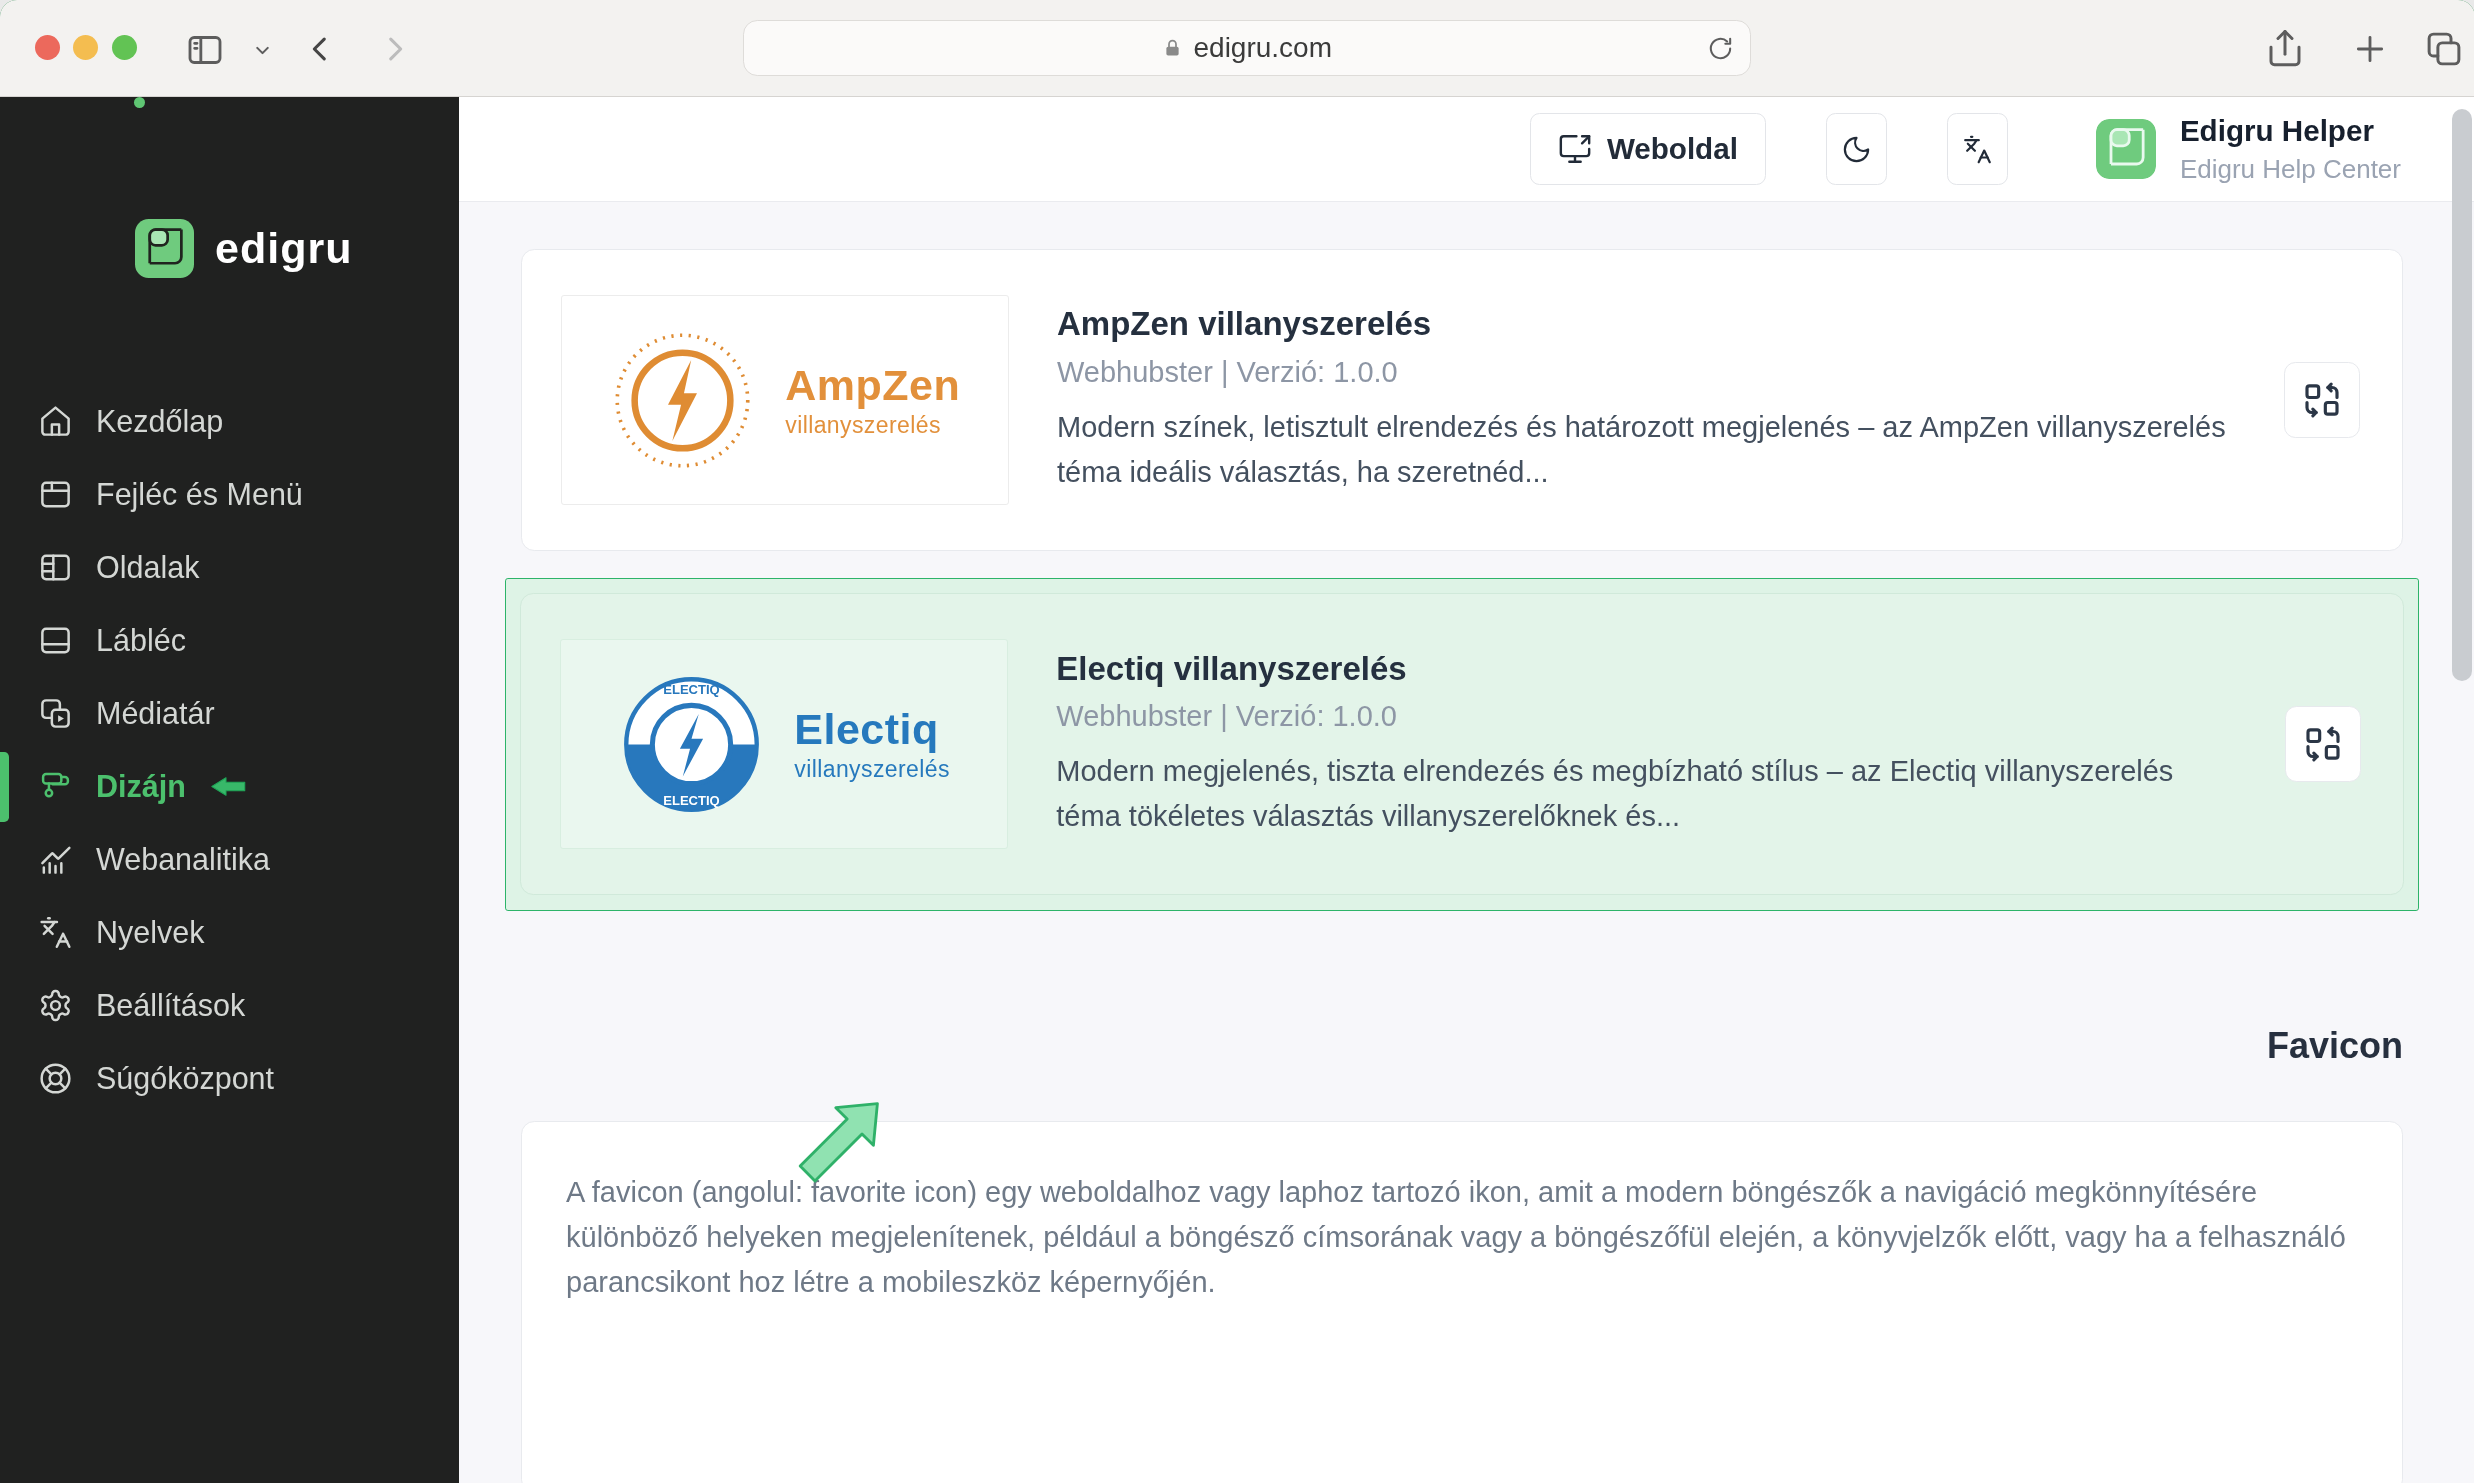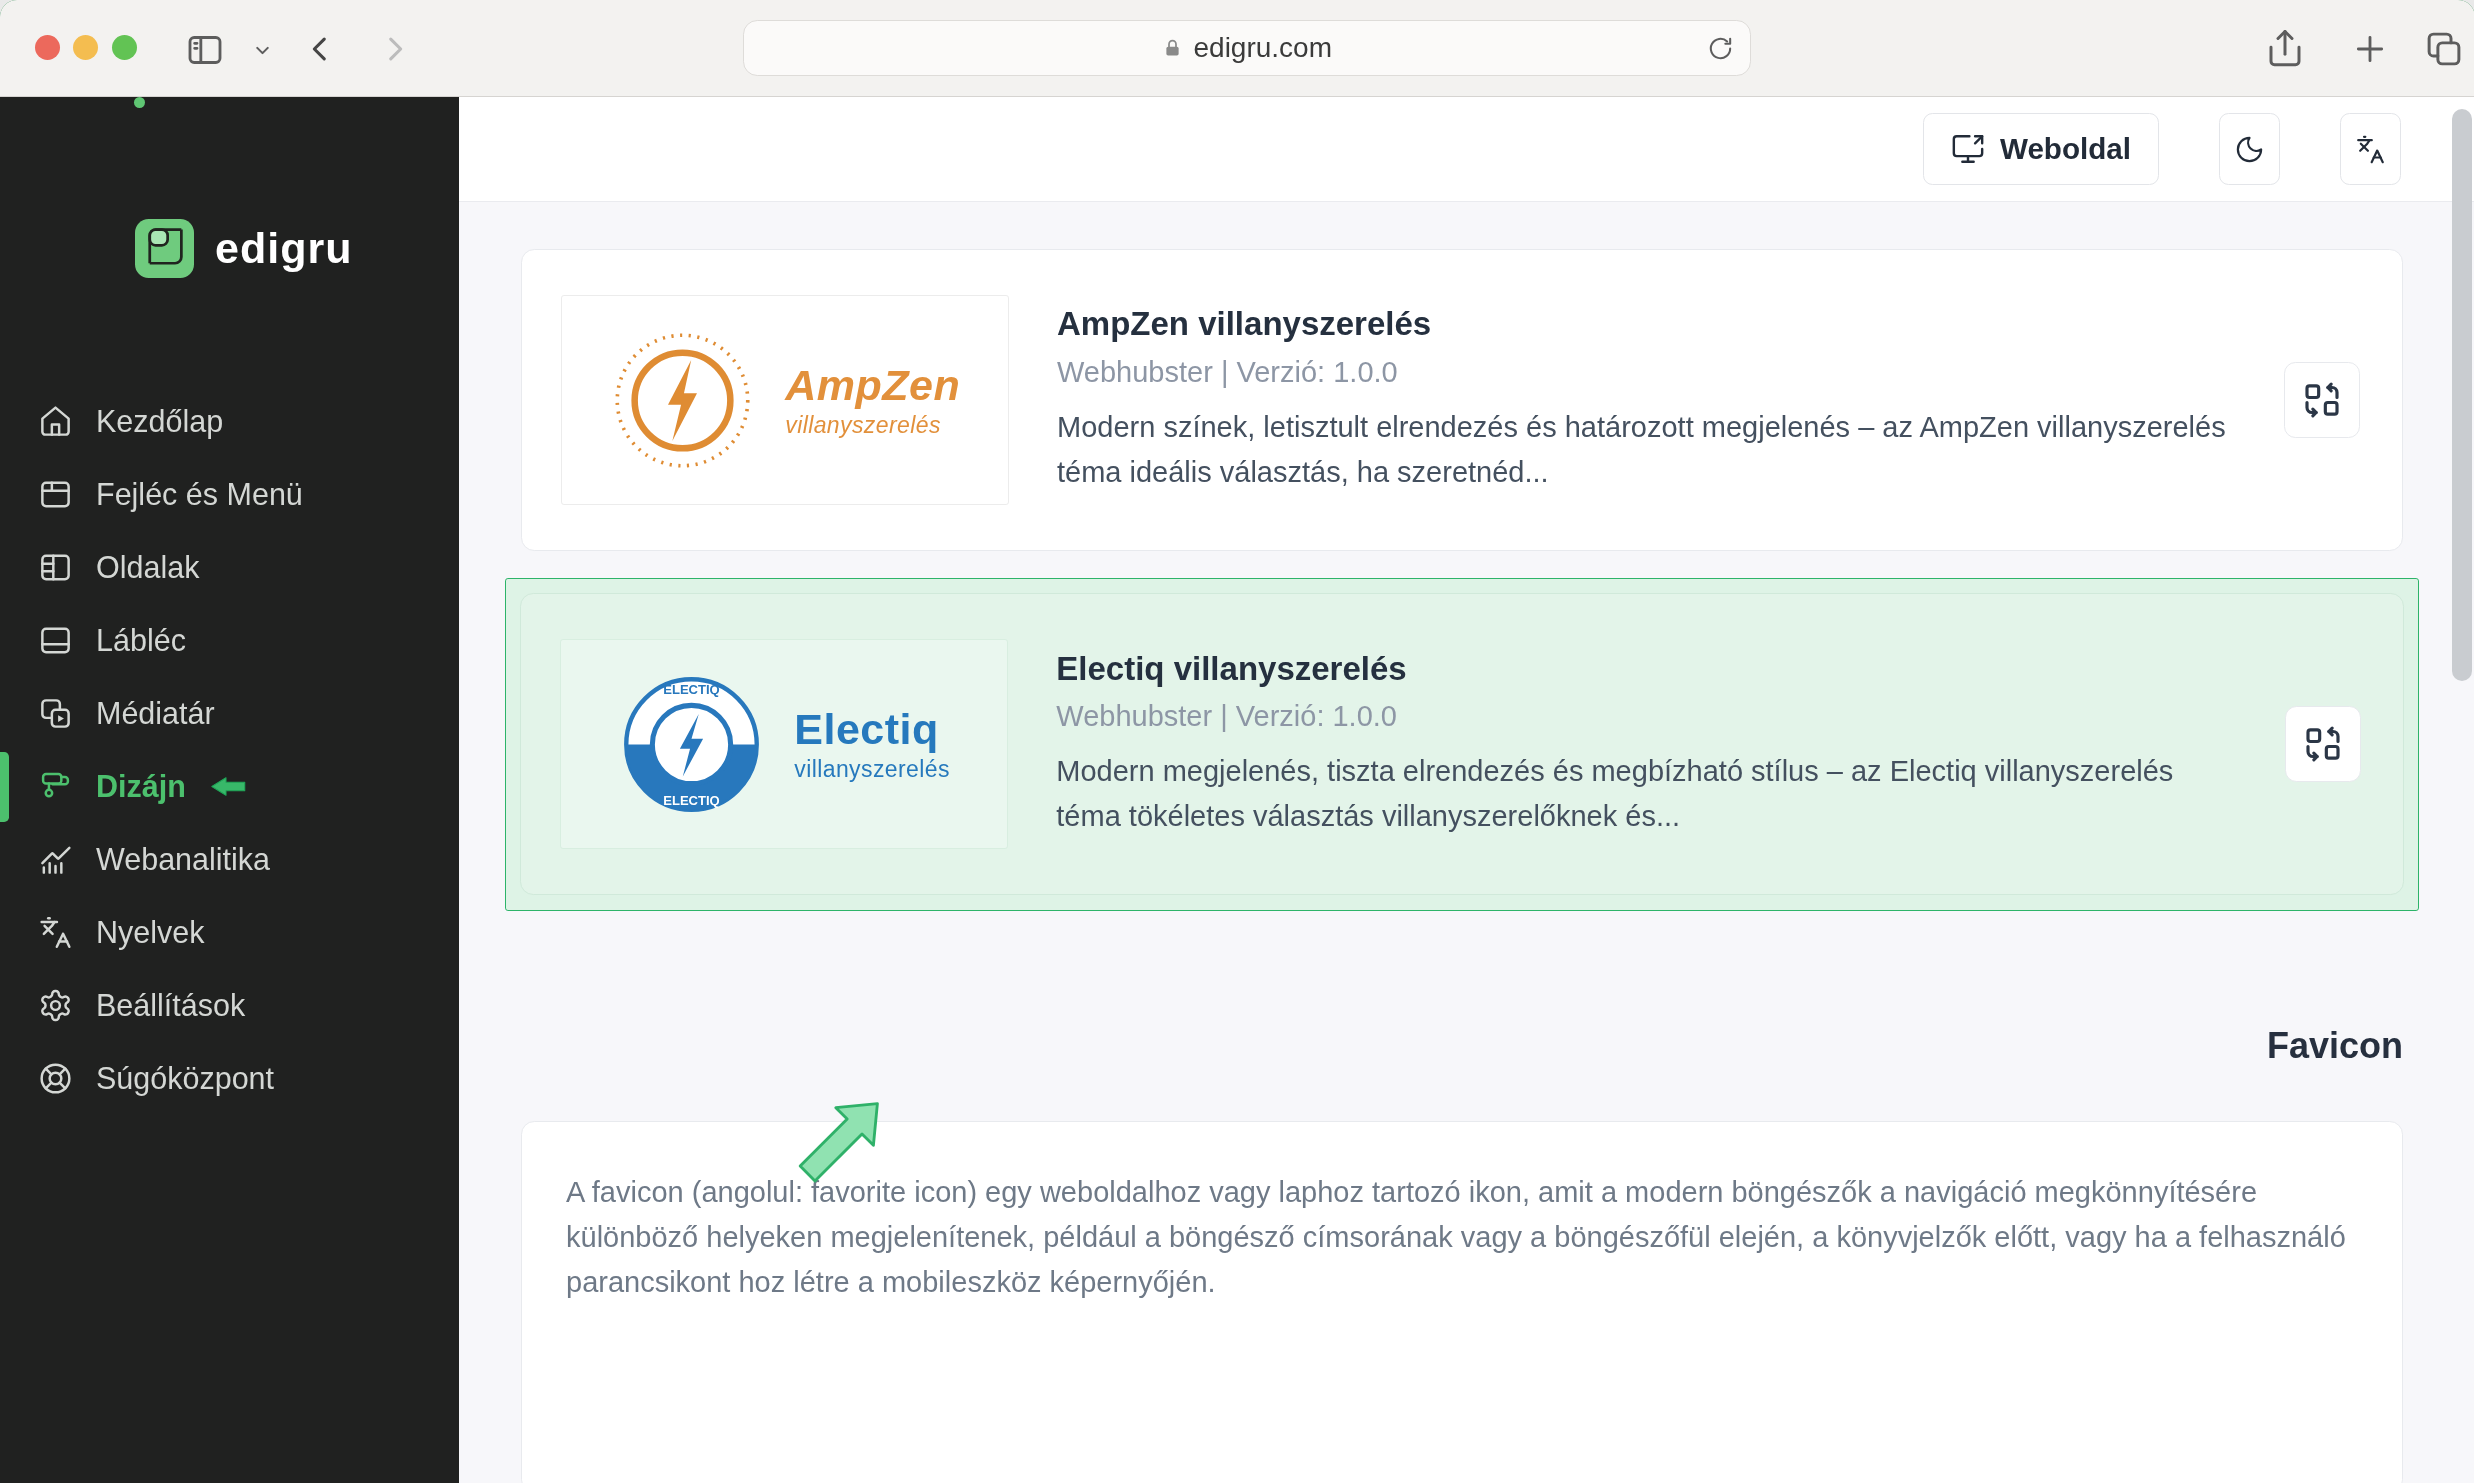--- a/index.html
+++ b/index.html
@@ -51,21 +51,21 @@
   .section-row { margin-top:83px; display:flex; align-items:center; justify-content:space-between; }
   h1.head { font-size:36px; font-weight:bold; color:#27303f; }
   .btn-add { height:72px; display:flex; align-items:center; gap:17px; padding:0 30.5px; background:#52a751; border:none; border-radius:9.5px; color:#fff; font-size:29.6px; cursor:pointer; }
   .btn-add svg { width:32px; height:32px; stroke:#fff; fill:none; stroke-width:2; stroke-linecap:round; }
 
   .card { height:302px; background:#fff; border:1px solid #e8eaee; border-radius:13.3px; display:flex; align-items:center; padding-left:39px; position:relative; }
   .card.first { margin-top:47px; }
   .logo-box { width:448px; height:210px; background:#fff; border:1px solid #ececec; border-radius:2.9px; display:flex; align-items:center; justify-content:center; gap:30.5px; flex:none; }
   .brand-name { font-size:43px; font-weight:bold; letter-spacing:0.5px; }
   .brand-sub  { font-size:23px; margin-top:1.9px; letter-spacing:0.4px; }
-  .amp .brand-name,.amp .brand-sub { color:#e2903b;font-style:italic; }
+  .amp .brand-name,.amp .brand-sub { color:#e2903b; }
   .ele .brand-name,.ele .brand-sub { color:#2679bd; }
   .card-text { margin-left:48px; padding-right:162px; }
   .c-title { font-size:33px; font-weight:bold; color:#25303f; }
   .c-meta  { font-size:29px; color:#8d96a5; margin-top:12.4px; }
   .c-desc  { font-size:29px; color:#44505f; margin-top:16px; line-height:1.55; max-width:1230px; }
   .swap-btn { position:absolute; right:42px; top:50%; transform:translateY(-50%); width:76px; height:76px; background:#fff; border:1.4px solid #e7e9ed; border-radius:11.4px; display:flex; align-items:center; justify-content:center; cursor:pointer; }
   .swap-btn svg { width:40px; height:40px; stroke:#2b3646; fill:none; stroke-width:1.9; stroke-linecap:round; stroke-linejoin:round; }
 
   .selection { margin:27px -16px 0; border:1.9px solid #2db469; background:#def3e6; padding:14.3px; border-radius:2.9px; }
   .card.green { background:#e3f4e9; border-color:#d0e9da; }
@@ -252,20 +252,34 @@
         <button class="sq-btn">
           <svg viewBox="0 0 24 24">
               <path d="m4.5 7.5 5.5 5.5"></path>
               <path d="m4 13 5.5-5.5 1.8-2.7"></path>
               <path d="M2.5 4.8H13"></path>
               <path d="M7 2.2h1"></path>
               <path d="m21.5 21.8-4.3-9-4.3 9"></path>
               <path d="M14.5 18.2h5.4"></path>
             </svg>
         </button>
+        <div class="profile">
+          <span class="avatar">
+            <svg width="60" height="60" viewBox="0 0 56 56">
+              <rect width="56" height="56" rx="12" fill="#6fcb7e"></rect>
+              <path d="M14 42 V16 a6 6 0 0 1 6-6 h24" stroke="#e9f9ee" stroke-width="2.6" fill="none"></path>
+              <path d="M14 42 h24 a6 6 0 0 0 6-6 V10" stroke="#e9f9ee" stroke-width="2.6" fill="none"></path>
+              <rect x="14" y="10" width="17" height="15" rx="5.5" fill="#a9e6b4" stroke="#e9f9ee" stroke-width="2.6"></rect>
+            </svg>
+          </span>
+          <div>
+            <div class="p-name">Edigru Helper</div>
+            <div class="p-sub">Edigru Help Center</div>
+          </div>
+        </div>
       </div>
 
       <div class="content">
 
 
         <div class="card first">
           <div class="logo-box amp">
             <svg width="145" height="145" viewBox="0 0 100 100">
               <circle cx="50" cy="50" r="45" fill="none" stroke="#df8c33" stroke-width="2.5" stroke-dasharray="1.5 4.5"></circle>
               <circle cx="50" cy="50" r="33" fill="#fff" stroke="#df8c33" stroke-width="4.5"></circle>

